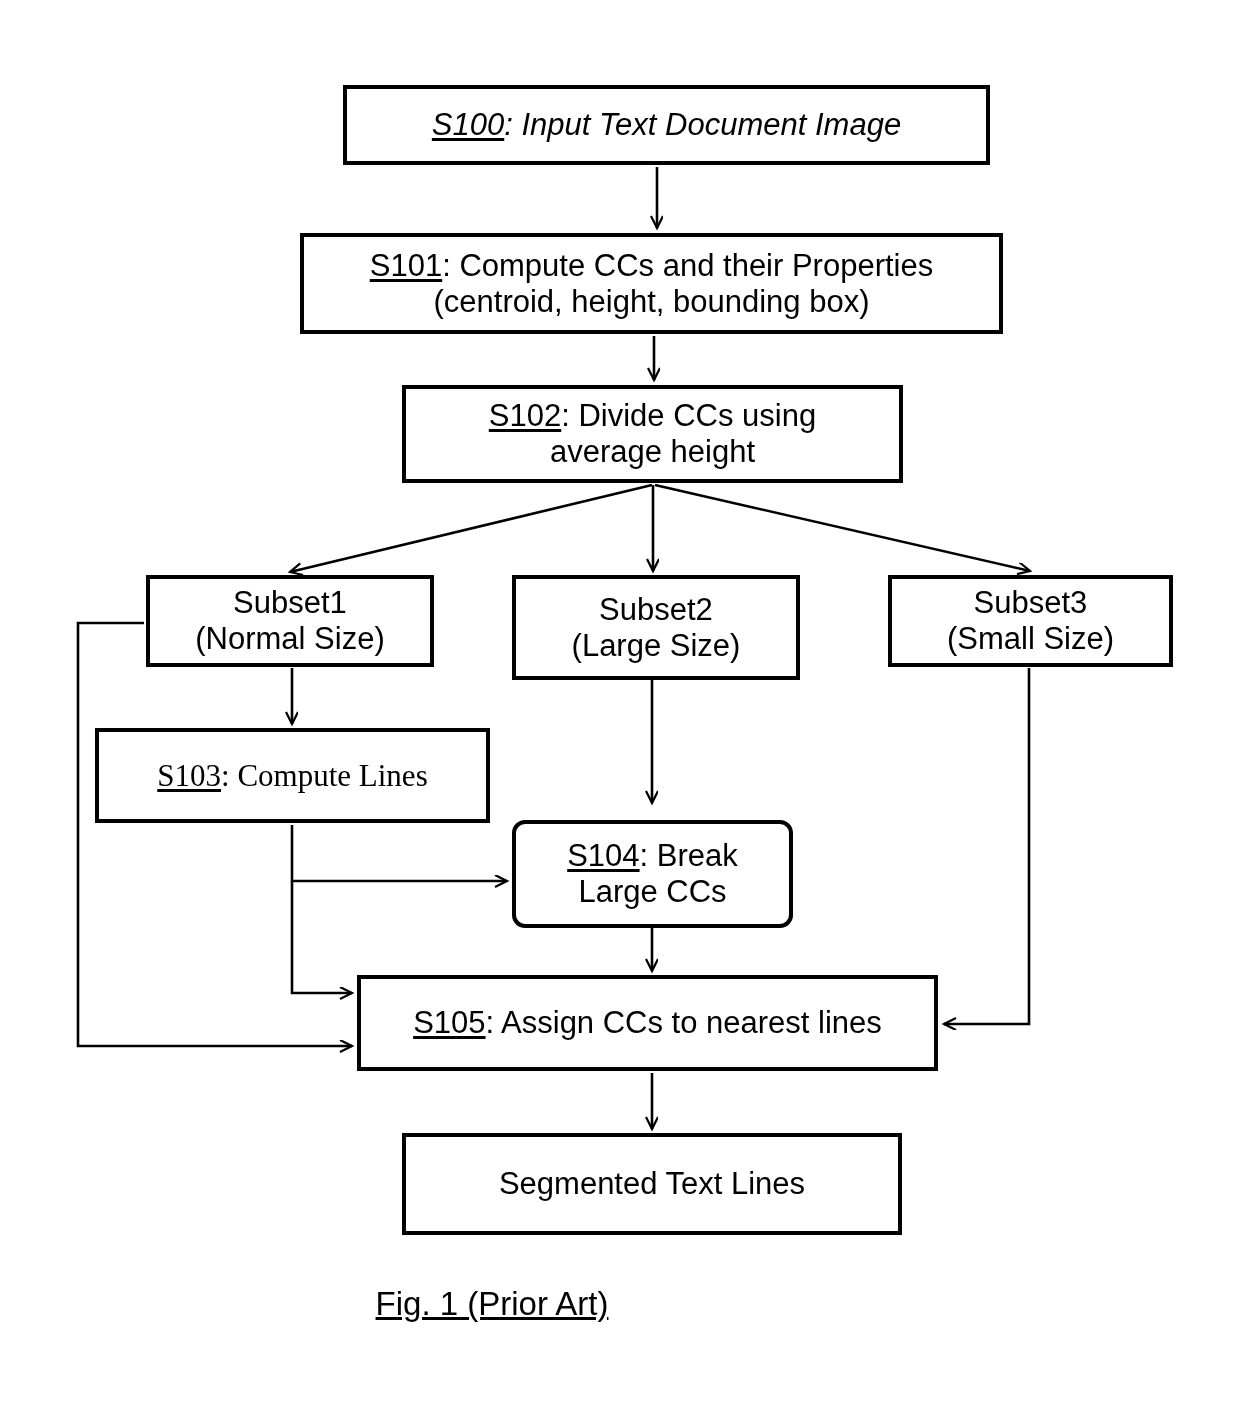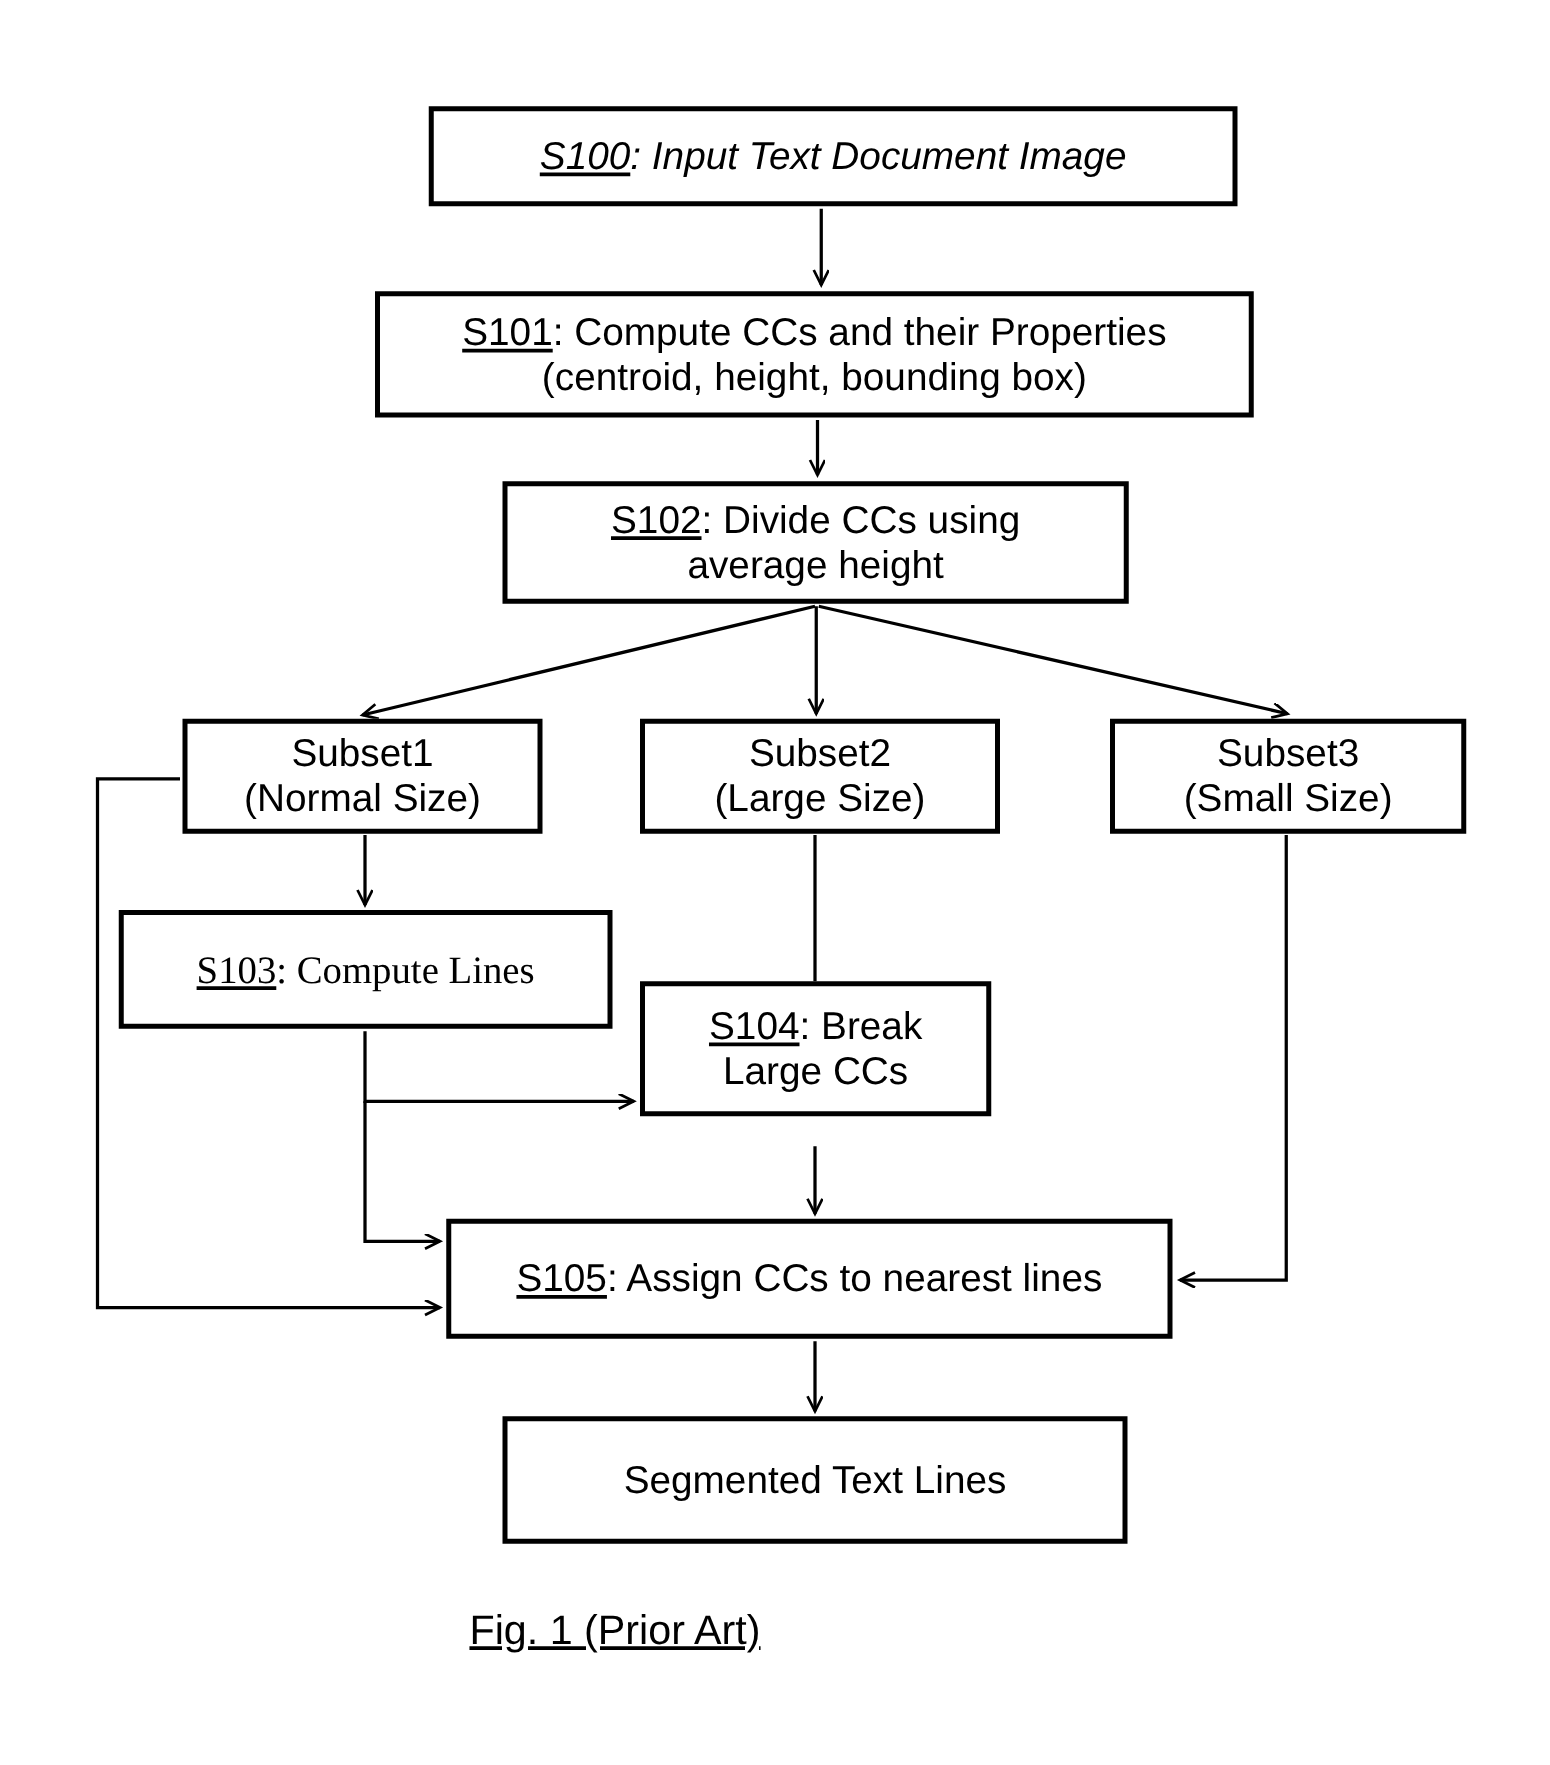--- a/index.html
+++ b/index.html
@@ -43,24 +43,24 @@
   .step {
     text-decoration: underline;
     text-underline-offset: 3px;
     text-decoration-thickness: 3px;
   }
   
   #n-s100 { left: 343px; top: 85px;   width: 647px; height: 80px; font-style: italic; }
   #n-s101 { left: 300px; top: 233px;  width: 703px; height: 101px; }
   #n-s102 { left: 402px; top: 385px;  width: 501px; height: 98px; }
   #n-sub1 { left: 146px; top: 575px;  width: 288px; height: 92px; }
-  #n-sub2 { left: 512px; top: 575px;  width: 288px; height: 92px; align-items: center; }
+  #n-sub2 { left: 512px; top: 575px;  width: 288px; height: 105px; align-items: center; }
   #n-sub3 { left: 888px; top: 575px;  width: 285px; height: 92px; }
   #n-s103 { left: 95px;  top: 728px;  width: 395px; height: 95px; font-family: Liberation Serif, serif; }
-  #n-s104 { left: 512px; top: 785px;  width: 281px; height: 108px; }
+  #n-s104 { left: 512px; top: 820px;  width: 281px; height: 108px; border-radius: 13px; }
   #n-s105 { left: 357px; top: 975px;  width: 581px; height: 96px; }
   #n-out  { left: 402px; top: 1133px; width: 500px; height: 102px; }
 
   #connectors {
     position: absolute;
     left: 0; top: 0;
     width: 1240px; height: 1412px;
     pointer-events: none;
   }
   #caption {

